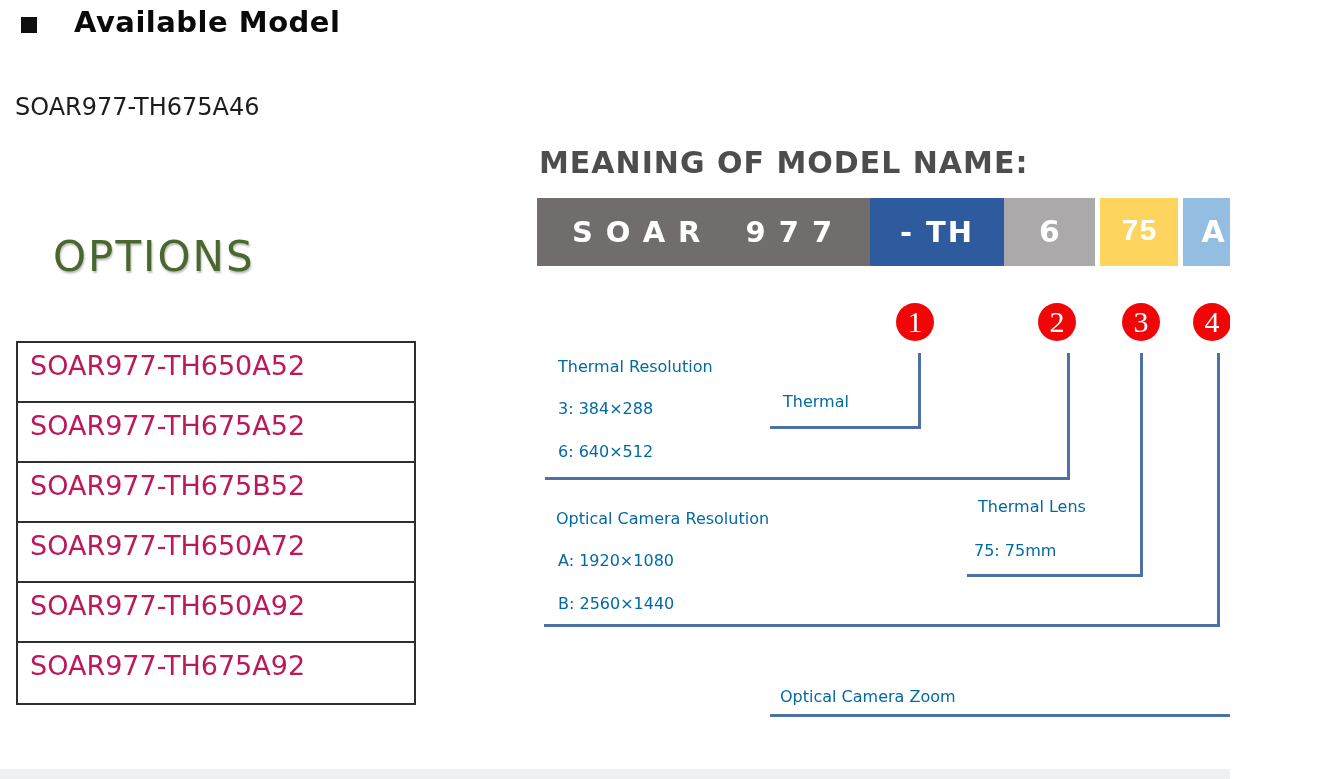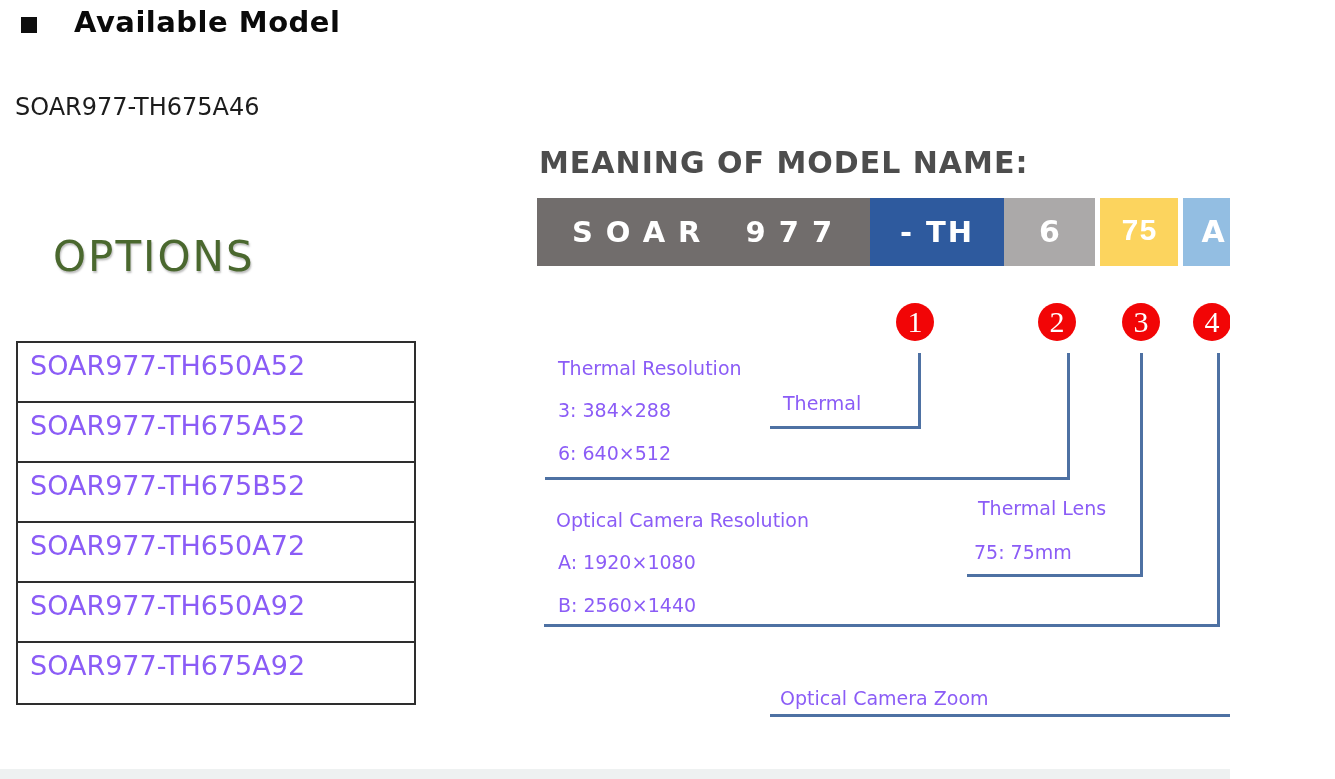--- a/index.html
+++ b/index.html
@@ -21,21 +21,21 @@
   .options-heading {
     left:53px; top:232px; font-size:42px; letter-spacing:2px;
     text-shadow:1px 2px 2px rgba(70,70,70,0.35);
   }
   .options-table {
     left:16px; top:341px; width:400px;
     border:2px solid #2e2e2e; background:#fff;
   }
   .options-row {
     height:60px; border-bottom:2px solid #2e2e2e;
-    padding:7px 12px 0 12px; font-size:27px; color:#8b5cf6;
+    padding:7px 12px 0 12px; font-size:27px; color:#be185d;
     white-space:nowrap; overflow:hidden;
   }
   .options-row:last-child { border-bottom:none; }
 
   
   .meaning-heading { left:539px; top:145px; font-size:30px; font-weight:700; color:#4d4d4d; letter-spacing:1px; }
   .bar-seg {
     top:198px; height:68px; line-height:68px; text-align:center;
     color:#ffffff; font-weight:700; font-size:29px; white-space:nowrap; overflow:hidden;
   }
@@ -59,21 +59,21 @@
   .h1 { left:770px;  top:426px; width:151px;  }
   .v2 { left:1067px; top:353px; height:127px; }
   .h2 { left:545px;  top:477px; width:525px;  }
   .v3 { left:1140px; top:353px; height:224px; }
   .h3 { left:967px;  top:574px; width:176px;  }
   .v4 { left:1217px; top:353px; height:274px; }
   .h4 { left:544px;  top:624px; width:676px;  }
   .v5 { left:1289px; top:353px; height:364px; }
   .h5 { left:770px;  top:714px; width:522px;  }
 
-  .ann { font-size:19px; color:#8b5cf6; white-space:nowrap; }
+  .ann { font-size:16px; color:#0369a1; white-space:nowrap; }
   .thermal-res-heading { left:558px; top:357px; }
   .thermal-res-0 { left:558px; top:399px; }
   .thermal-res-1 { left:558px; top:442px; }
   .thermal-callout { left:783px; top:392px; }
   .optical-res-heading { left:556px; top:509px; }
   .optical-res-0 { left:558px; top:551px; }
   .optical-res-1 { left:558px; top:594px; }
   .lens-heading { left:978px; top:497px; }
   .lens-option { left:974px; top:541px; }
   .zoom-callout { left:780px; top:687px; }

